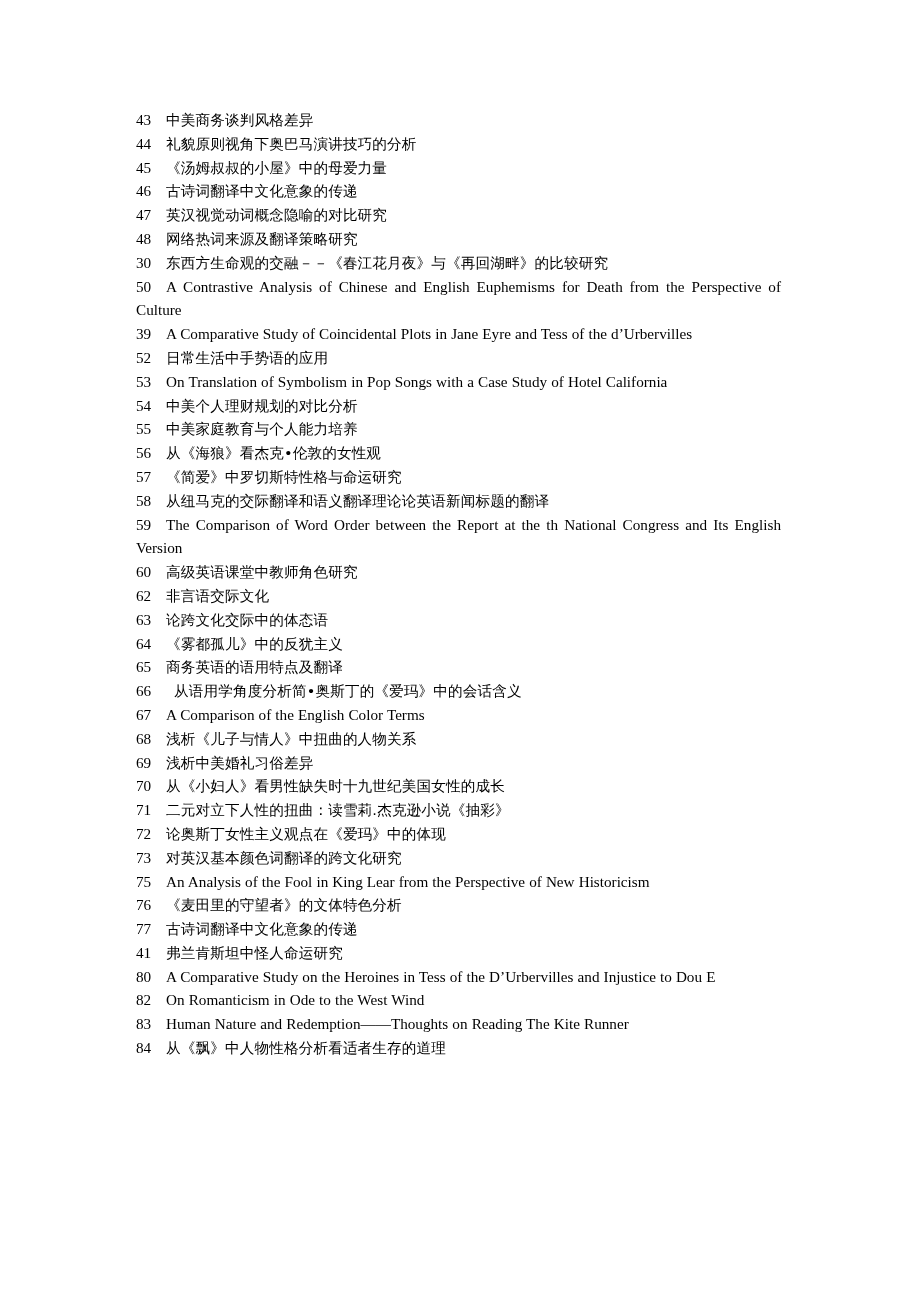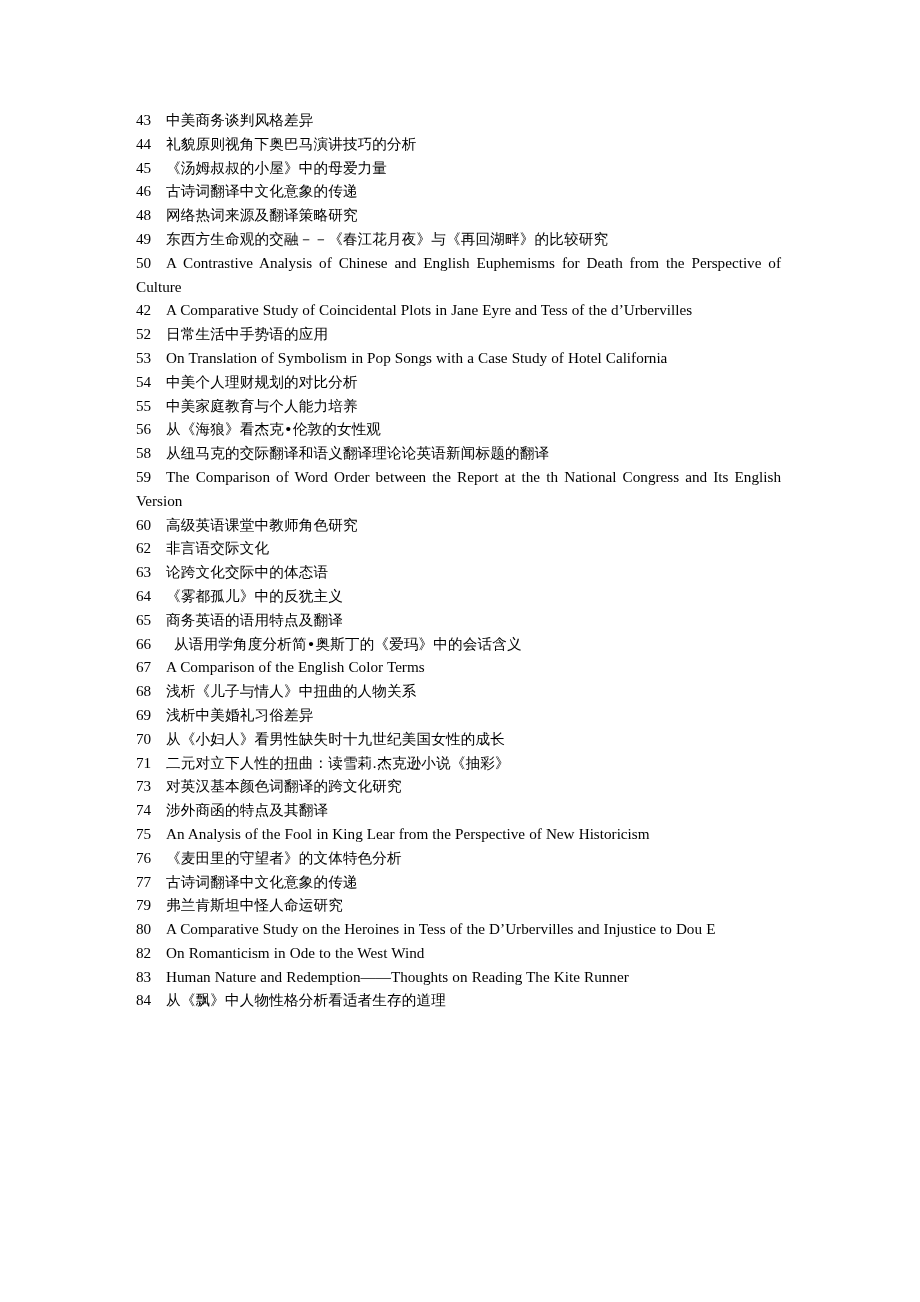--- a/index.html
+++ b/index.html
@@ -69,46 +69,48 @@
 </style>
 </head>
 <body>
 
 <div class="page">
   <div class="doc-body" id="doc-body">
       <p class="entry"><span class="num">43</span><span class="txt cjk">中美商务谈判风格差异</span></p>
       <p class="entry"><span class="num">44</span><span class="txt cjk">礼貌原则视角下奥巴马演讲技巧的分析</span></p>
       <p class="entry"><span class="num">45</span><span class="txt cjk">《汤姆叔叔的小屋》中的母爱力量</span></p>
       <p class="entry"><span class="num">46</span><span class="txt cjk">古诗词翻译中文化意象的传递</span></p>
+      <p class="entry"><span class="num">47</span><span class="txt cjk">英汉视觉动词概念隐喻的对比研究</span></p>
       <p class="entry"><span class="num">48</span><span class="txt cjk">网络热词来源及翻译策略研究</span></p>
-      <p class="entry"><span class="num">49</span><span class="txt cjk">东西方生命观的交融－－《春江花月夜》与《再回湖畔》的比较研究</span></p>
+      <p class="entry"><span class="num">30</span><span class="txt cjk">东西方生命观的交融－－《春江花月夜》与《再回湖畔》的比较研究</span></p>
       <p class="entry"><span class="num">50</span><span class="txt">A Contrastive Analysis of Chinese and English Euphemisms for Death from the Perspective of Culture</span></p>
-      <p class="entry"><span class="num">42</span><span class="txt">A Comparative Study of Coincidental Plots in Jane Eyre and Tess of the d’Urbervilles</span></p>
+      <p class="entry"><span class="num">39</span><span class="txt">A Comparative Study of Coincidental Plots in Jane Eyre and Tess of the d’Urbervilles</span></p>
       <p class="entry"><span class="num">52</span><span class="txt cjk">日常生活中手势语的应用</span></p>
       <p class="entry"><span class="num">53</span><span class="txt">On Translation of Symbolism in Pop Songs with a Case Study of Hotel California</span></p>
       <p class="entry"><span class="num">54</span><span class="txt cjk">中美个人理财规划的对比分析</span></p>
       <p class="entry"><span class="num">55</span><span class="txt cjk">中美家庭教育与个人能力培养</span></p>
       <p class="entry"><span class="num">56</span><span class="txt cjk">从《海狼》看杰克•伦敦的女性观</span></p>
+      <p class="entry"><span class="num">57</span><span class="txt cjk">《简爱》中罗切斯特性格与命运研究</span></p>
       <p class="entry"><span class="num">58</span><span class="txt cjk">从纽马克的交际翻译和语义翻译理论论英语新闻标题的翻译</span></p>
       <p class="entry"><span class="num">59</span><span class="txt">The Comparison of Word Order between the Report at the th National Congress and Its English Version</span></p>
       <p class="entry"><span class="num">60</span><span class="txt cjk">高级英语课堂中教师角色研究</span></p>
       <p class="entry"><span class="num">62</span><span class="txt cjk">非言语交际文化</span></p>
       <p class="entry"><span class="num">63</span><span class="txt cjk">论跨文化交际中的体态语</span></p>
       <p class="entry"><span class="num">64</span><span class="txt cjk">《雾都孤儿》中的反犹主义</span></p>
       <p class="entry"><span class="num">65</span><span class="txt cjk">商务英语的语用特点及翻译</span></p>
       <p class="entry extra-indent"><span class="num">66</span><span class="txt cjk">从语用学角度分析简•奥斯丁的《爱玛》中的会话含义</span></p>
       <p class="entry"><span class="num">67</span><span class="txt">A Comparison of the English Color Terms</span></p>
       <p class="entry"><span class="num">68</span><span class="txt cjk">浅析《儿子与情人》中扭曲的人物关系</span></p>
       <p class="entry"><span class="num">69</span><span class="txt cjk">浅析中美婚礼习俗差异</span></p>
       <p class="entry"><span class="num">70</span><span class="txt cjk">从《小妇人》看男性缺失时十九世纪美国女性的成长</span></p>
       <p class="entry"><span class="num">71</span><span class="txt cjk">二元对立下人性的扭曲：读雪莉.杰克逊小说《抽彩》</span></p>
+      <p class="entry"><span class="num">72</span><span class="txt cjk">论奥斯丁女性主义观点在《爱玛》中的体现</span></p>
       <p class="entry"><span class="num">73</span><span class="txt cjk">对英汉基本颜色词翻译的跨文化研究</span></p>
-      <p class="entry"><span class="num">74</span><span class="txt cjk">涉外商函的特点及其翻译</span></p>
       <p class="entry"><span class="num">75</span><span class="txt">An Analysis of the Fool in King Lear from the Perspective of New Historicism</span></p>
       <p class="entry"><span class="num">76</span><span class="txt cjk">《麦田里的守望者》的文体特色分析</span></p>
       <p class="entry"><span class="num">77</span><span class="txt cjk">古诗词翻译中文化意象的传递</span></p>
-      <p class="entry"><span class="num">79</span><span class="txt cjk">弗兰肯斯坦中怪人命运研究</span></p>
+      <p class="entry"><span class="num">41</span><span class="txt cjk">弗兰肯斯坦中怪人命运研究</span></p>
       <p class="entry"><span class="num">80</span><span class="txt">A Comparative Study on the Heroines in Tess of the D’Urbervilles and Injustice to Dou E</span></p>
       <p class="entry"><span class="num">82</span><span class="txt">On Romanticism in Ode to the West Wind</span></p>
       <p class="entry"><span class="num">83</span><span class="txt">Human Nature and Redemption——Thoughts on Reading The Kite Runner</span></p>
       <p class="entry"><span class="num">84</span><span class="txt cjk">从《飘》中人物性格分析看适者生存的道理</span></p>
     </div>
 </div>
 
 </body></html>

